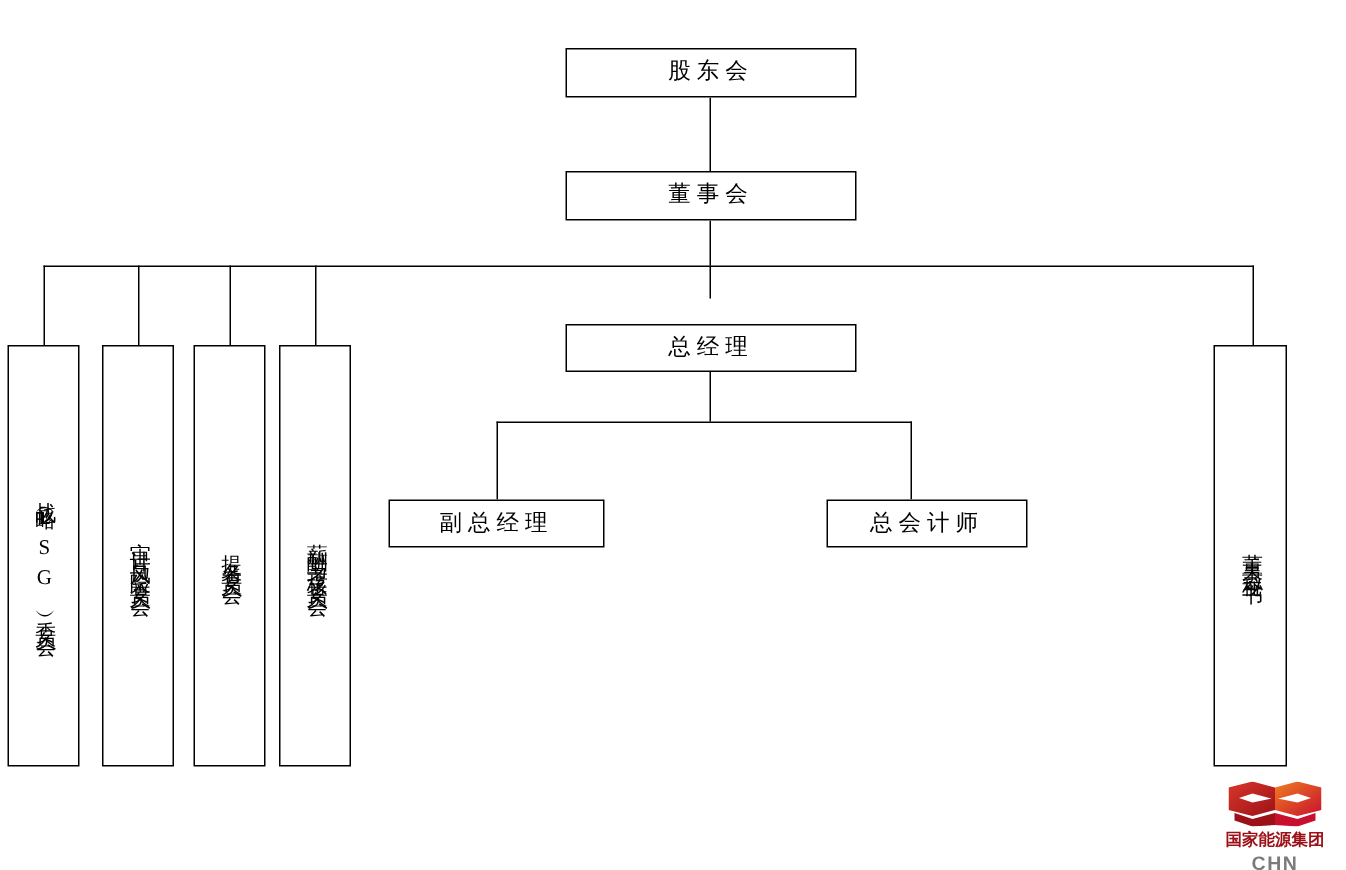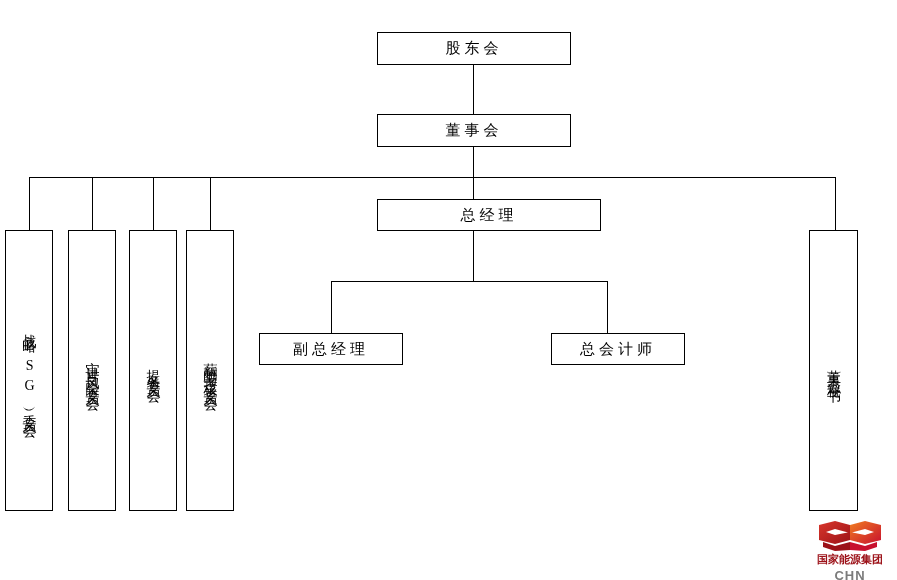--- a/index.html
+++ b/index.html
@@ -115,21 +115,21 @@
   <div class="line v" style="left:607px; top:281px; height:52px;"></div>
 
   <div class="box" style="left:377px; top:32px; width:194px; height:33px;">
     <span class="label">股东会</span>
   </div>
 
   <div class="box" style="left:377px; top:114px; width:194px; height:33px;">
     <span class="label">董事会</span>
   </div>
 
-  <div class="box" style="left:377px; top:199px; width:224px; height:32px;">
+  <div class="box" style="left:377px; top:216px; width:194px; height:32px;">
     <span class="label">总经理</span>
   </div>
 
   <div class="box" style="left:259px; top:333px; width:144px; height:32px;">
     <span class="label">副总经理</span>
   </div>
 
   <div class="box" style="left:551px; top:333px; width:134px; height:32px;">
     <span class="label">总会计师</span>
   </div>

